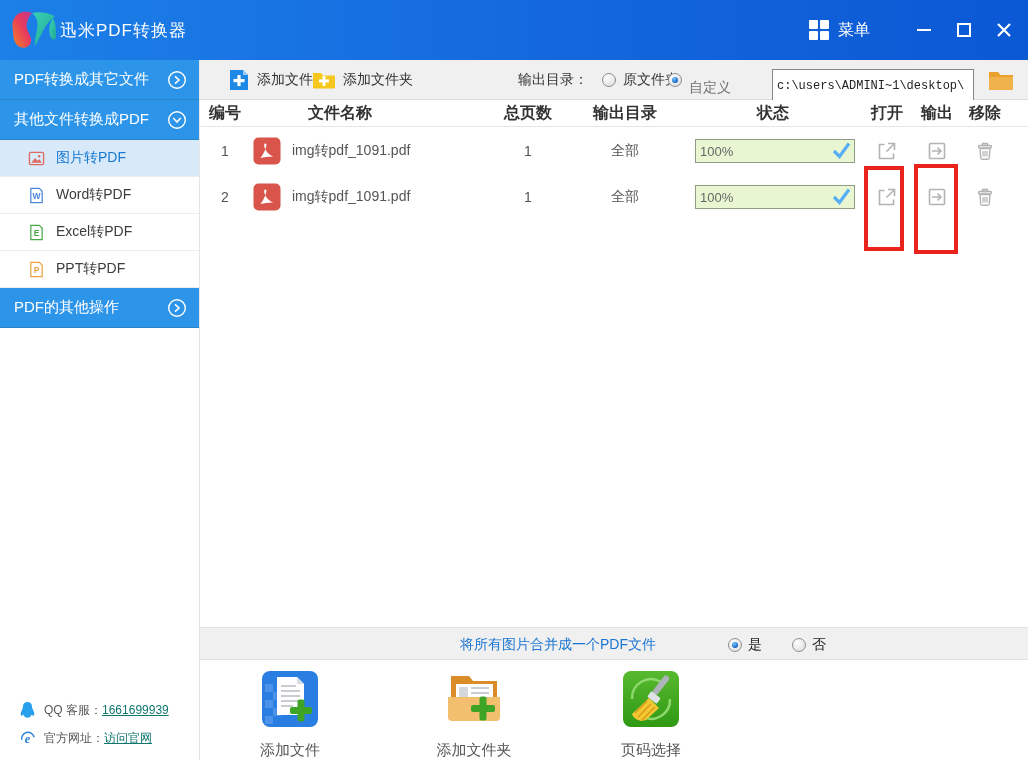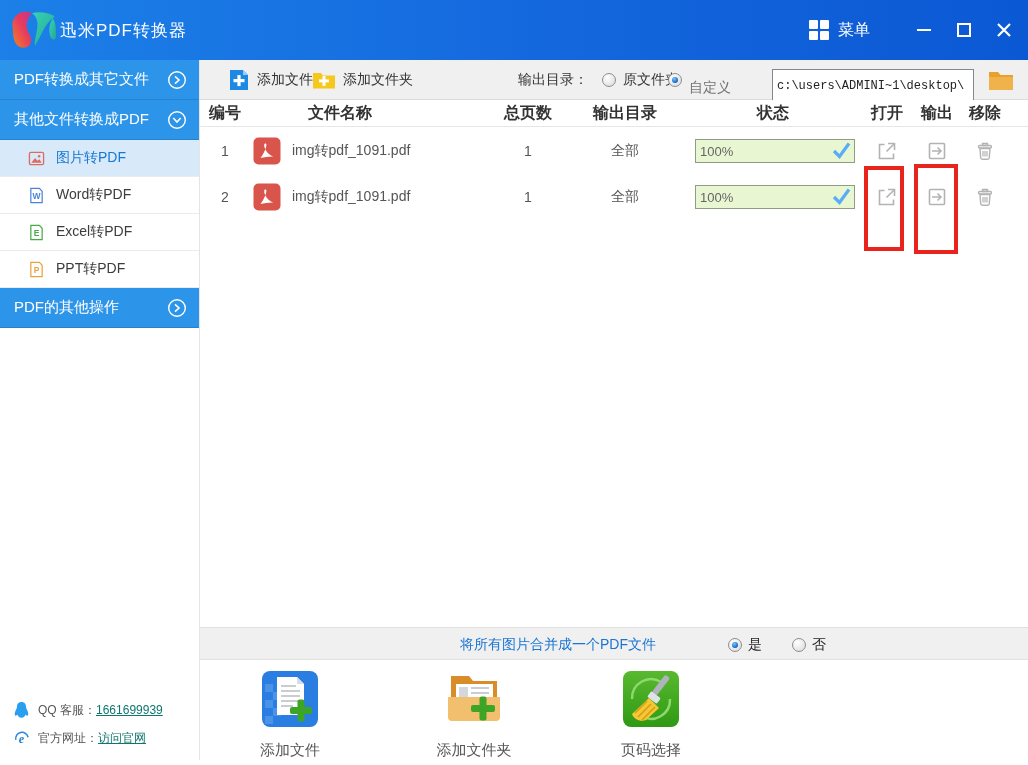--- a/index.html
+++ b/index.html
@@ -19,21 +19,21 @@
 
   
   .sidebar { position:absolute; left:0; top:60px; width:200px; height:700px; background:#fff; border-right:1px solid #e4e4e4; }
   .side-cat { height:40px; background:#2d95e9; border-bottom:1px solid rgba(0,0,0,0.12);
     display:flex; align-items:center; color:#fff; font-size:15px; padding:0 12px 0 14px; cursor:pointer; }
   .side-cat .cat-label { flex:1; }
   .side-item { height:37px; display:flex; align-items:center; padding-left:28px; border-bottom:1px solid #ececec;
     font-size:14px; color:#3c3c3c; cursor:pointer; background:#fff; }
   .side-item.selected { background:#d8eaf9; color:#1778d2; }
   .side-item .item-icon { width:17px; height:17px; margin-right:11px; }
-  .contact { position:absolute; left:0; bottom:8px; width:200px; font-size:12px; color:#555; }
+  .contact { position:absolute; left:0; bottom:8px; width:200px; font-size:12px; color:#555;padding-left:6px; }
   .contact-row { display:flex; align-items:center; padding:5px 0 5px 13px; }
   .contact-row .c-icon { width:17px; height:18px; margin-right:8px; }
   .contact a { color:#0f766e; }
 
   
   .main { position:absolute; left:200px; top:60px; width:828px; height:705px; background:#fff; }
 
   .toolbar { position:absolute; left:0; top:0; width:828px; height:40px; background:#f0f0f0; border-bottom:1px solid #dcdcdc; }
   .tb-btn { position:absolute; top:0; height:40px; display:flex; align-items:center; gap:7px; font-size:14px; color:#333; cursor:pointer; }
   .tb-addfile { left:28px; }

